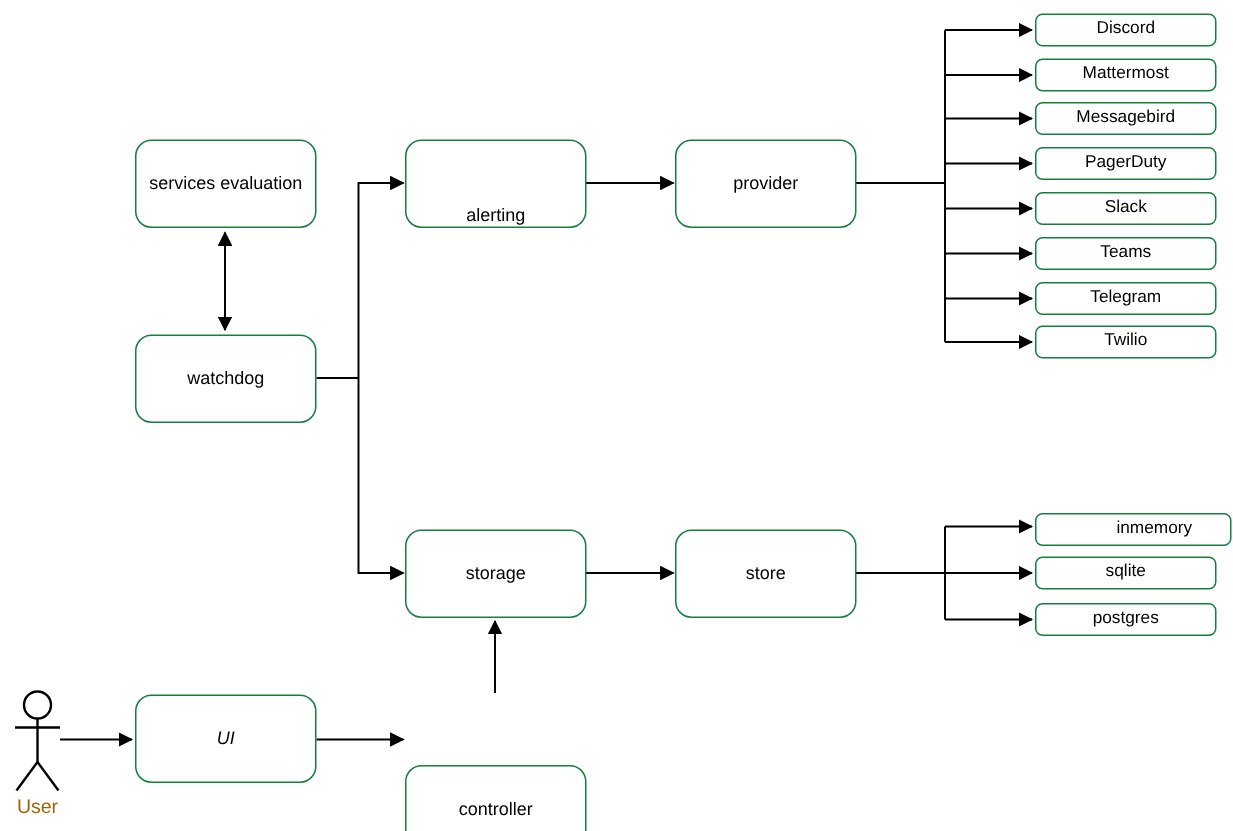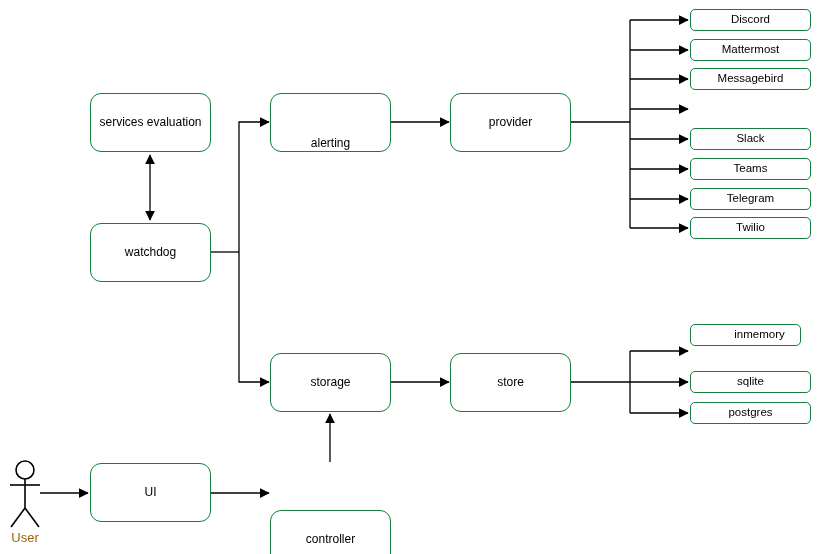--- a/index.html
+++ b/index.html
@@ -129,51 +129,54 @@
   </div>
 
   <div class="node big" style="left:270px; top:353px; width:121px; height:59px;justify-content:center;">
     <span>storage</span>
   </div>
 
   <div class="node big" style="left:450px; top:353px; width:121px; height:59px;">
     <span>store</span>
   </div>
 
-  <div class="node big" style="left:90px; top:463px; width:121px; height:59px;">
+  <div class="node big" style="left:90px; top:463px; width:121px; height:59px;font-style:italic;">
     <span>UI</span>
   </div>
 
   <div class="node big" style="left:270px; top:463px; width:121px; height:59px;margin-top:47px;">
     <span>controller</span>
   </div>
 
   <div class="node small" style="left:690px; top:9px; width:121px; height:22px;">
     <span>Discord</span>
   </div>
   <div class="node small" style="left:690px; top:39px; width:121px; height:22px;">
     <span>Mattermost</span>
   </div>
   <div class="node small" style="left:690px; top:68px; width:121px; height:22px;">
     <span>Messagebird</span>
   </div>
+  <div class="node small" style="left:690px; top:98px; width:121px; height:22px;">
+    <span>PagerDuty</span>
+  </div>
   <div class="node small" style="left:690px; top:128px; width:121px; height:22px;">
     <span>Slack</span>
   </div>
   <div class="node small" style="left:690px; top:158px; width:121px; height:22px;">
     <span>Teams</span>
   </div>
   <div class="node small" style="left:690px; top:188px; width:121px; height:22px;">
     <span>Telegram</span>
   </div>
   <div class="node small" style="left:690px; top:217px; width:121px; height:22px;">
     <span>Twilio</span>
   </div>
 
-  <div class="node small" style="left:690px; top:324px; width:111px; height:22px;padding-left:28px;">
+  <div class="node small" style="left:690px; top:342px; width:131px; height:22px;padding-left:28px;">
     <span>inmemory</span>
   </div>
   <div class="node small" style="left:690px; top:371px; width:121px; height:22px;">
     <span>sqlite</span>
   </div>
   <div class="node small" style="left:690px; top:402px; width:121px; height:22px;">
     <span>postgres</span>
   </div>
 
   <div class="actor-label" style="left:0px; top:530px; width:50px;">User</div>

